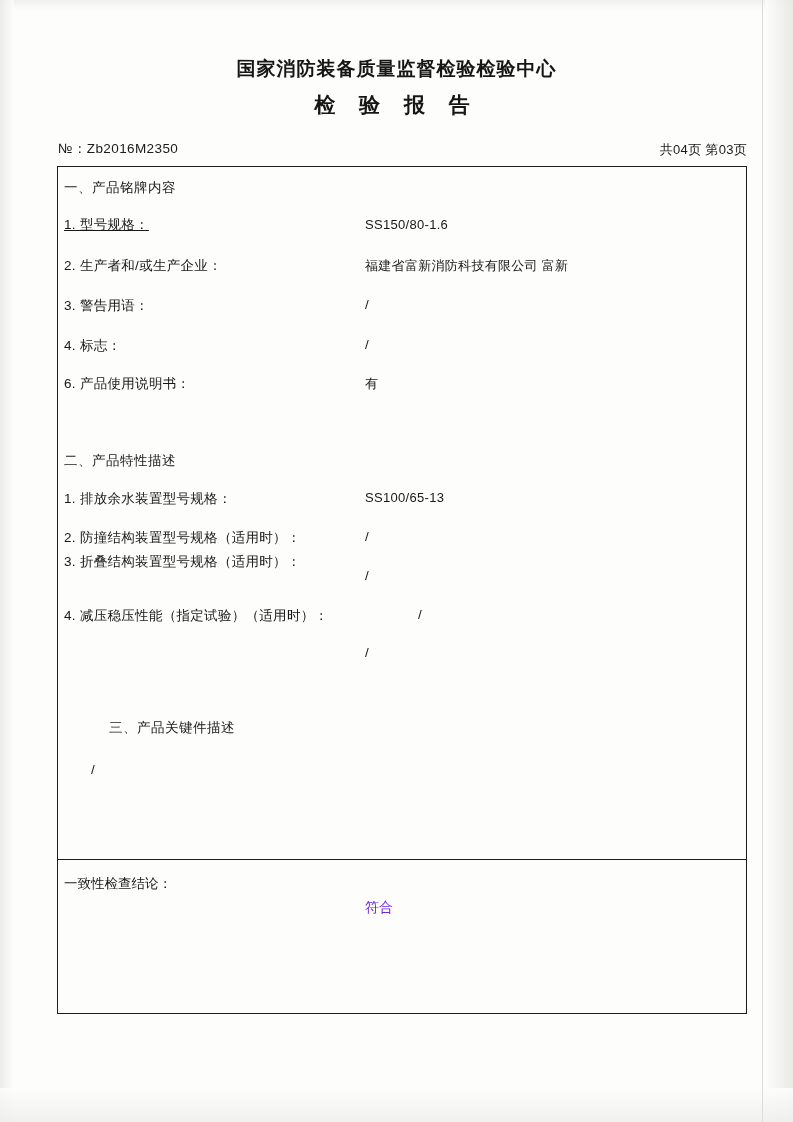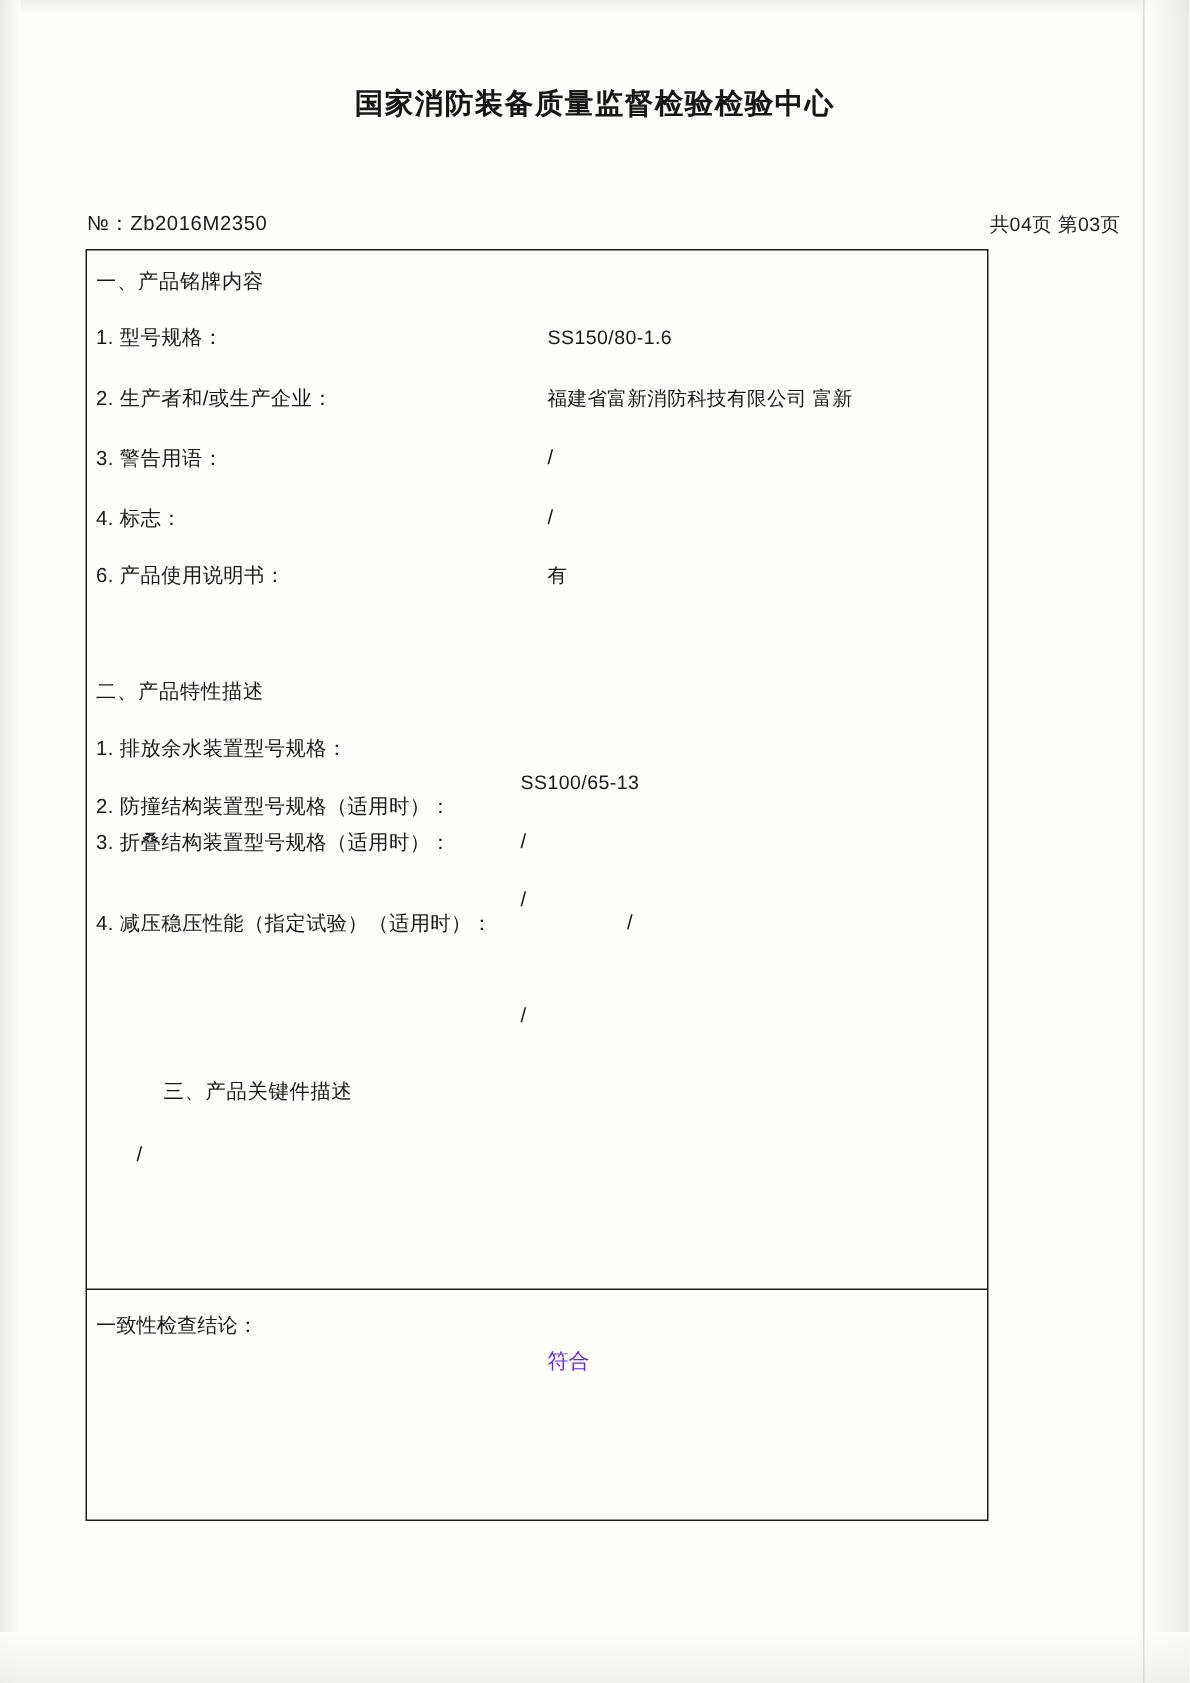--- a/index.html
+++ b/index.html
@@ -94,21 +94,21 @@
     right: 46px;
     font-size: 13px;
     letter-spacing: 0.3px;
     color: #1b1b1b;
   }
 
   .frame {
     position: absolute;
     left: 57px;
     top: 166px;
-    width: 602px;
+    width: 690px;
     height: 848px;
     border: 1.6px solid #1d1d1d;
     box-sizing: border-box;
   }
   .frame-divider {
     position: absolute;
     left: 0;
     right: 0;
     top: 692px;
     height: 0;
@@ -129,21 +129,21 @@
     white-space: nowrap;
   }
   .row-value {
     position: absolute;
     font-size: 13px;
     color: #181818;
     letter-spacing: 0.3px;
     white-space: nowrap;
   }
   .value-col-a { left: 307px; }
-  .value-col-b { left: 289px; margin-top: 24px; }
+  .value-col-b { left: 307px; }
   .slash {
     font-size: 13.5px;
   }
   .conclusion-label {
     position: absolute;
     left: 6px;
     top: 708px;
     font-size: 13.5px;
     color: #181818;
   }
@@ -161,29 +161,30 @@
 
 <div class="page">
 
   <div class="scan-edge-top"></div>
   <div class="scan-edge-left"></div>
   <div class="scan-edge-right"></div>
   <div class="scan-edge-bottom"></div>
   <div class="fold-line" style="left:762px;"></div>
 
   <div class="title-main">国家消防装备质量监督检验检验中心</div>
+  <div class="title-sub">检 验 报 告</div>
 
   <div class="report-no">№：Zb2016M2350</div>
   <div class="page-count">共04页 第03页</div>
 
   <div class="frame">
 
     <div class="sec-head" style="left:6px; top:12px;">一、产品铭牌内容</div>
 
-    <div class="row-label" style="left:6px; top:49px;">1. 型号规格：</div>
+    <div class="row-label" style="left:6px; top:49px;text-decoration:underline;">1. 型号规格：</div>
     <div class="row-value value-col-a" style="top:50px;">SS150/80-1.6</div>
 
     <div class="row-label" style="left:6px; top:90px;">2. 生产者和/或生产企业：</div>
     <div class="row-value value-col-a" style="top:90px;">福建省富新消防科技有限公司    富新</div>
 
     <div class="row-label" style="left:6px; top:130px;">3. 警告用语：</div>
     <div class="row-value value-col-a slash" style="top:130px;">/</div>
 
     <div class="row-label" style="left:6px; top:170px;">4. 标志：</div>
     <div class="row-value value-col-a slash" style="top:170px;">/</div>

